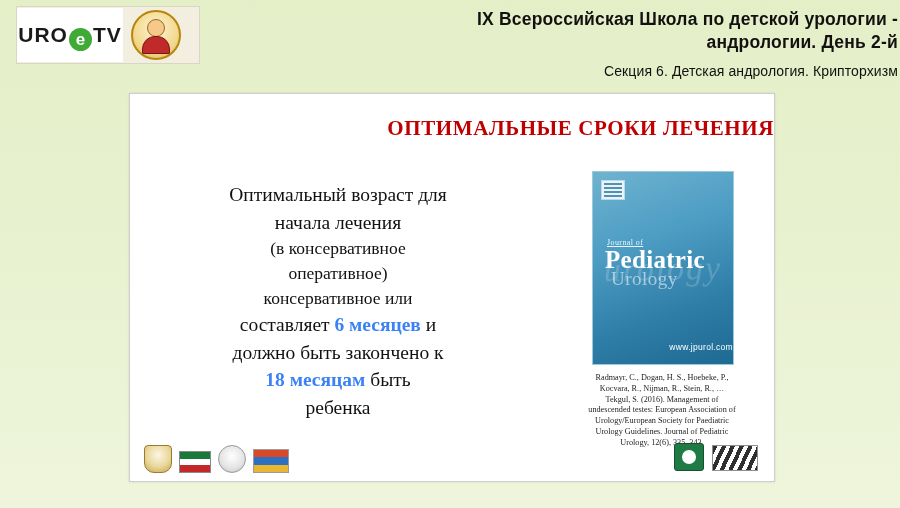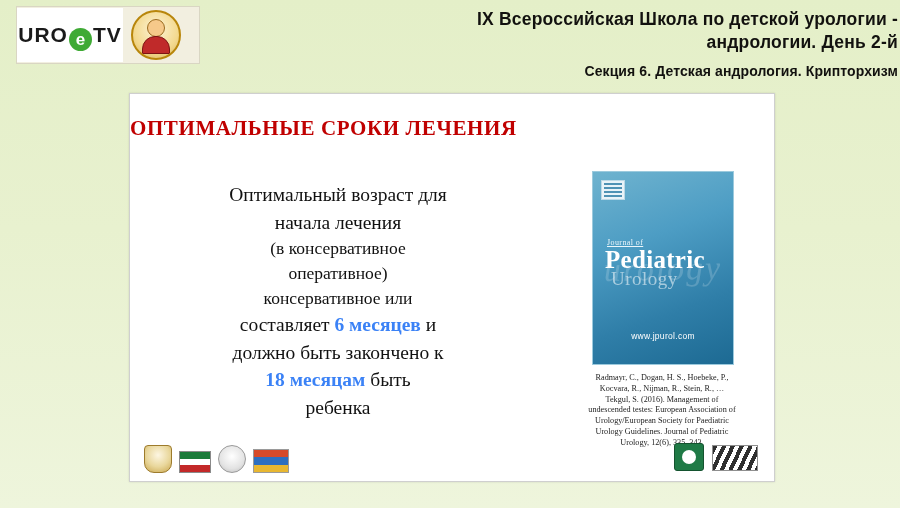--- a/index.html
+++ b/index.html
@@ -117,38 +117,38 @@
   }
   .title-main {
     font-size: 17.5px;
     font-weight: bold;
     line-height: 1.32;
     letter-spacing: 0.2px;
   }
   .title-sub {
     margin-top: 9px;
     font-size: 14px;
-    font-weight: bold;
+    font-weight: normal;
     letter-spacing: 0.1px;
   }
 
   
   .slide {
     position: absolute;
     left: 129px;
     top: 93px;
     width: 644px;
     height: 387px;
     background: #ffffff;
     border: 1px solid #cfcfcf;
     box-shadow: 0 0 2px rgba(0,0,0,0.12);
   }
   .slide-title {
     margin-top: 22px;
-    text-align: left;
+    text-align: right;
     font-family: "Liberation Serif", serif;
     font-size: 21px;
     font-weight: bold;
     color: #c00000;
     letter-spacing: 0.6px;
   }
   .slide-body {
     position: relative;
     margin-top: 18px;
     height: 300px;
@@ -237,22 +237,22 @@
     left: 18px;
     top: 96px;
     font-family: "Liberation Serif", serif;
     font-size: 19px;
     color: rgba(255,255,255,0.55);
     letter-spacing: 0.5px;
   }
   .cover .url {
     position: absolute;
     left: 0; right: 0;
-    bottom: 23px;
-    text-align: center;
+    bottom: 12px;
+    text-align: right;
     font-size: 8.5px;
     color: #ffffff;
     letter-spacing: 0.3px;
   }
   .citation {
     margin-top: 8px;
     width: 148px;
     margin-left: -4px;
     text-align: center;
     font-family: "Liberation Serif", serif;

